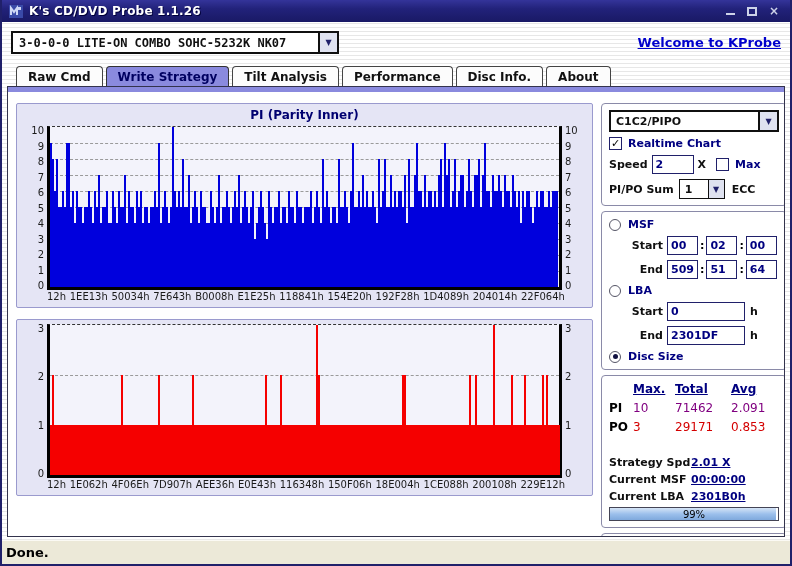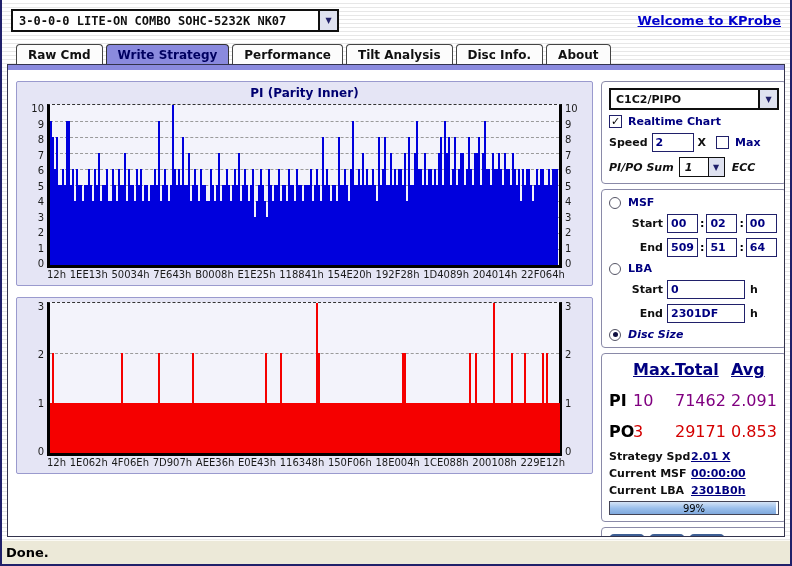--- a/index.html
+++ b/index.html
@@ -61,21 +61,21 @@
   .gridline { position:absolute; left:0; right:0; height:0; border-top:1px dashed #9a9a9a; }
   .bars { position:absolute; left:0; right:0; top:0; bottom:0; display:flex; align-items:flex-end; }
   .bars span { flex:1 1 auto; }
   .x-labels { display:flex; justify-content:space-between; font-size:10px; color:#1a1a1a;
     margin:1px 19px 0 22px; height:13px; white-space:nowrap; }
 
   
   .side-col { flex:1; display:flex; flex-direction:column; gap:5px; }
   .box { border:1px solid #8a8aa8; border-radius:4px; background:#fff; padding:6px 7px; }
   .row { display:flex; align-items:center; margin-bottom:5px; }
-  .row:last-child { margin-bottom:0;font-style:italic; }
+  .row:last-child { margin-bottom:0; }
   .lbl { font-size:11px; font-weight:bold; color:#101010; }
   .lbl-blue { font-size:11px; font-weight:bold; color:#000080; }
 
   .select { border:2px solid #101010; height:22px; background:#fff; display:flex; flex:1; }
   .select .sel-text { flex:1; font-size:11px; font-weight:bold; color:#101010; display:flex;
     align-items:center; padding-left:5px; }
   .select.small { flex:0 0 46px; height:20px; border-width:1px; }
   .select.small .drop-btn { border-left:1px solid #101010; width:16px; }
 
   .checkbox { width:13px; height:13px; border:1px solid #20206a; background:#fff; display:inline-flex;
@@ -86,22 +86,22 @@
   .radio.selected::after { content:""; width:5px; height:5px; border-radius:50%; background:#101040; }
 
   .tinput { border:1px solid #20206a; background:#fff; font-family:"DejaVu Sans", sans-serif;
     font-size:11px; font-weight:bold; color:#000080; height:19px; padding:0 3px; }
   .w30 { width:31px; } .w40 { width:42px; } .w76 { width:78px; }
   .colon { font-weight:bold; font-size:11px; margin:0 2px; color:#000; }
   .indent { margin-left:20px; }
   .rlabel { width:34px; text-align:right; margin-right:4px; }
 
   
-  .stats-grid { display:grid; grid-template-columns:24px 42px 56px 48px; font-size:16px;
-    row-gap:12px; margin-bottom:9px; }
+  .stats-grid { display:grid; grid-template-columns:24px 42px 56px 48px; font-size:12px;
+    row-gap:5px; margin-bottom:22px; }
   .stats-grid .hdr { color:#000080; font-weight:bold; text-decoration:underline; }
   .stats-grid .rowlbl { font-weight:bold; color:#000; }
   .cur-row { display:flex; font-size:11px; margin-bottom:4px; }
   .cur-row .cl { font-weight:bold; color:#101010; width:82px; }
   .cur-row .cv { font-weight:bold; color:#000080;text-decoration:underline; }
   .progress { border:1px solid #445; height:14px; position:relative; background:#fff; margin-top:2px; }
   .progress-fill { position:absolute; left:0; top:0; bottom:0;
     background:linear-gradient(to bottom,#d5e4f6 0%,#9cc0ec 50%,#7fa9dd 100%); }
   .progress-label { position:absolute; inset:0; text-align:center; font-size:10px; line-height:13px;
     color:#000; font-weight:normal; }
@@ -115,34 +115,49 @@
   
   .statusbar { height:24px; flex:0 0 24px; margin-top:3px; background:#ece9d8;
     border-top:1px solid #fbfaf4; font-size:13px; font-weight:bold; color:#000;
     display:flex; align-items:center; padding-left:4px; }
 </style>
 </head>
 <body>
 
 <div class="window">
 
+  <div class="titlebar">
+    <span class="app-icon">
+      <svg width="14" height="13" viewBox="0 0 14 13">
+        <rect x="0" y="0" width="14" height="13" fill="#3a4aa8"></rect>
+        <path d="M2 10 L2 3 L5 7 L8 3 L8 10" stroke="#cfd8f5" stroke-width="2" fill="none"></path>
+        <rect x="9" y="2" width="3" height="3" fill="#cfd8f5"></rect>
+      </svg>
+    </span>
+    <span class="title">K's CD/DVD Probe 1.1.26</span>
+    <span class="win-controls">
+      <span class="wc wc-min"></span>
+      <span class="wc wc-max"></span>
+      <span class="wc wc-close">×</span>
+    </span>
+  </div>
 
   <div class="toolbar-row">
     <div class="drive-select">
       <span class="drive-text">3-0-0-0 LITE-ON COMBO SOHC-5232K NK07</span>
       <span class="drop-btn">▼</span>
     </div>
     <a class="welcome-link">Welcome to KProbe</a>
   </div>
 
   <div class="tabs-row">
     <div class="tab">Raw Cmd</div>
     <div class="tab active">Write Strategy</div>
+    <div class="tab">Tilt Analysis</div>
     <div class="tab">Performance</div>
-    <div class="tab">Tilt Analysis</div>
     <div class="tab">Disc Info.</div>
     <div class="tab">About</div>
   </div>
 
   <div class="tab-page">
     <div class="tab-strip"></div>
     <div class="page-content">
 
       <div class="charts-col">
         <div class="chart-panel">

